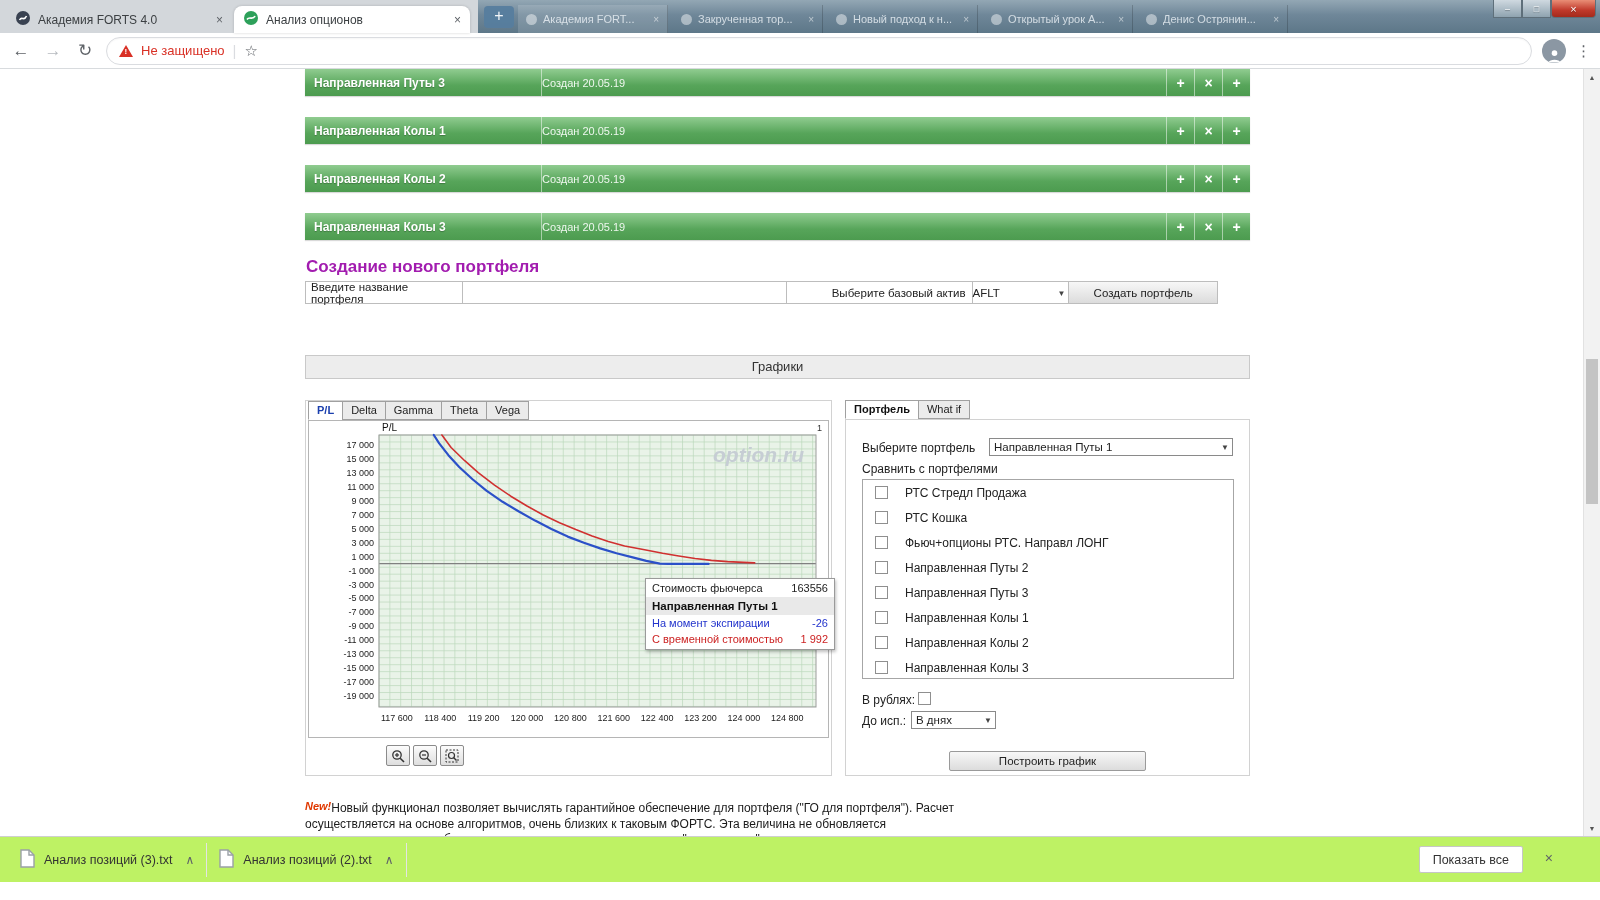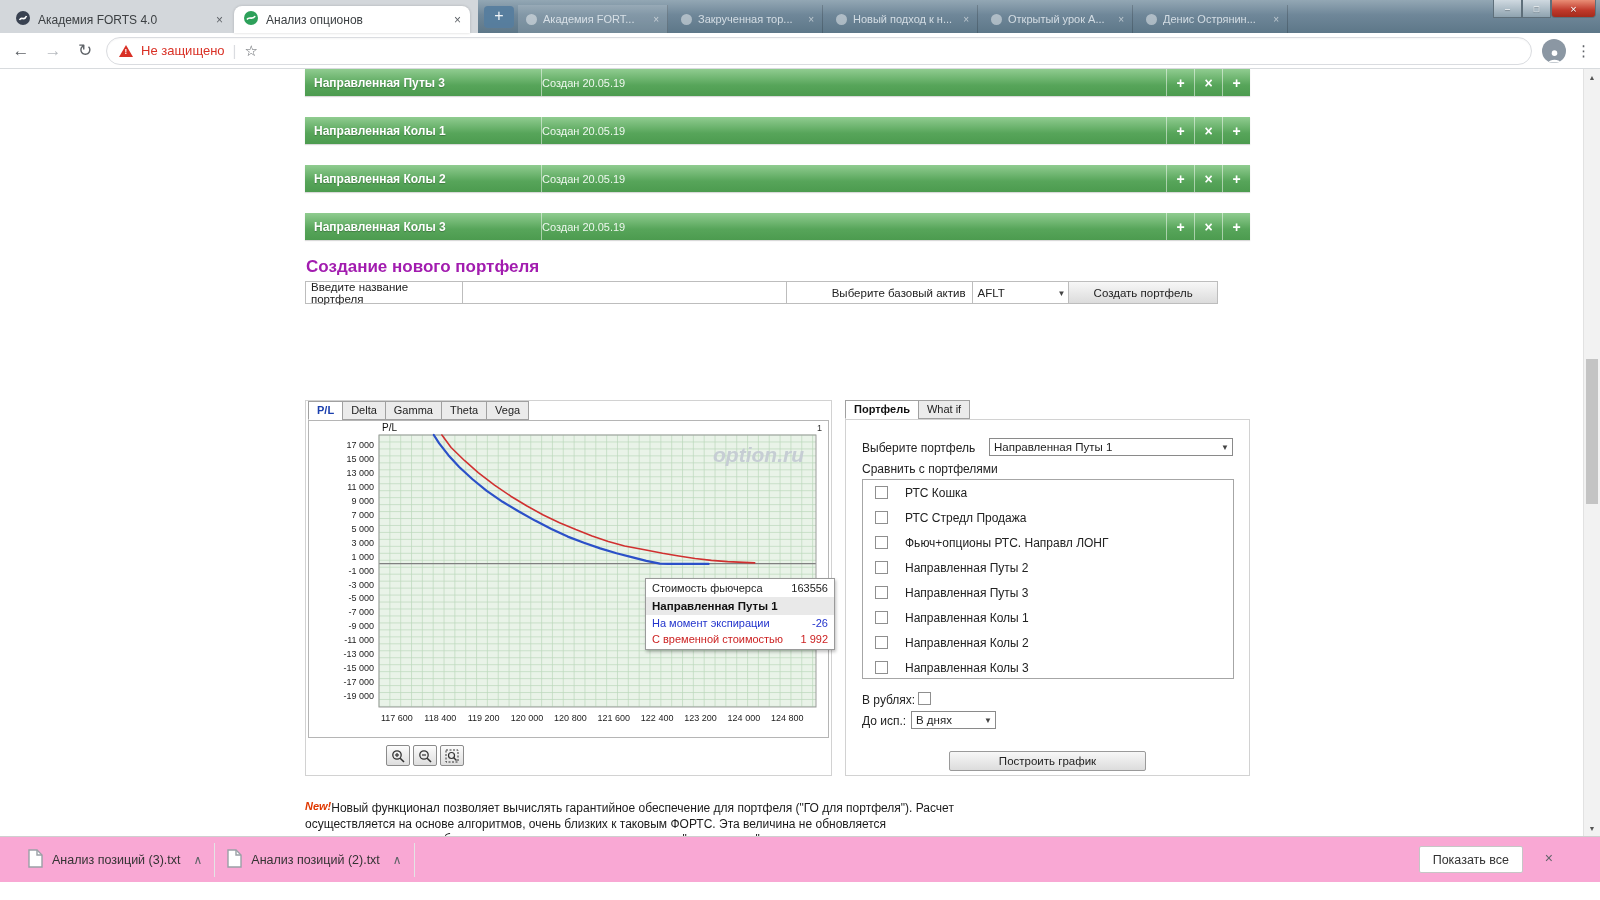--- a/index.html
+++ b/index.html
@@ -48,21 +48,21 @@
 .pb-created{flex:1;font-size:11px;color:#eef7ee;border-left:1px solid rgba(255,255,255,.5);height:100%;display:flex;align-items:center}
 .pb-ic{width:28px;height:100%;display:flex;align-items:center;justify-content:center;border-left:1px solid rgba(255,255,255,.5);font-size:14px;font-weight:bold}
 
 #new-portfolio-heading{position:absolute;left:306px;top:188px;font-size:17px;font-weight:bold;color:#a21caf}
 #new-portfolio-form{position:absolute;left:305px;top:212px;width:913px;height:23px;border:1px solid #bdbdbd;display:flex;background:#fff}
 .fcell{height:100%;display:flex;align-items:center;font-size:11.5px}
 .fc-label1{width:157px;padding-left:5px;border-right:1px solid #bdbdbd}
 .fc-input{width:325px;border-right:1px solid #bdbdbd}
 .fc-input input{width:100%;height:100%;border:none;outline:none;padding:0 4px;font-size:12px;font-family:"Liberation Sans",sans-serif}
 .fc-label2{width:186px;justify-content:flex-end;padding-right:6px;border-right:1px solid #bdbdbd}
-.fc-select{width:97px;border-right:1px solid #bdbdbd;position:relative;padding-left:5px}
+.fc-select{width:97px;border-right:1px solid #bdbdbd;position:relative;}
 .fc-button{width:148px}
 .fc-button .btn{width:100%;height:100%;background:linear-gradient(180deg,#f7f7f7,#dcdcdc);border:none;font-size:11.5px;color:#222;display:flex;align-items:center;justify-content:center}
 .sel-arrow{position:absolute;right:3px;top:50%;transform:translateY(-50%);font-size:8px;color:#444}
 
 #charts-header{position:absolute;left:305px;top:286px;width:945px;height:24px;background:#ededed;border:1px solid #c9c9c9;text-align:center;line-height:22px;font-size:13px;color:#333}
 
 
 #left-panel{position:absolute;left:305px;top:331px;width:527px;height:376px;border:1px solid #d2d2d2;background:#fff}
 .ctabs{position:absolute;left:2px;top:0;height:19px;display:flex}
 .ctab{font-size:11px;padding:2px 8px 0 8px;border:1px solid #a0a0a0;border-right:none;background:#ebebeb;color:#222;height:19px}
@@ -91,21 +91,21 @@
 #footer-note{position:absolute;left:305px;top:732px;width:658px;font-size:12px;line-height:1.3;color:#1b1b1b}
 #new-badge{color:#e03800;font-style:italic;font-weight:bold;font-size:11px;margin-right:0;position:relative;top:-2px}
 
 
 #scrollbar{position:absolute;right:0;top:0;width:17px;height:767px;background:#f2f2f2;border-left:1px solid #e2e2e2}
 .sb-arrow{height:16px;font-size:7px;color:#555;display:flex;align-items:center;justify-content:center}
 .sb-arrow.down{position:absolute;bottom:0;left:0;right:0}
 #sb-thumb{position:absolute;left:2px;right:2px;top:290px;height:145px;background:#c4c4c4}
 
 
-#downloads-bar{position:absolute;left:0;top:836px;width:100%;height:46px;background:#f9a8d4;border-top:1px solid #cfcfcf;display:flex;align-items:center;padding-left:16px}
+#downloads-bar{position:absolute;left:0;top:836px;width:100%;height:46px;background:#bef264;border-top:1px solid #cfcfcf;display:flex;align-items:center;padding-left:8px}
 .dl-chip{display:flex;align-items:center;height:34px;padding:0 12px;border-right:1px solid #e4e4e4;gap:9px}
 .dl-name{font-size:12.5px;color:#333;white-space:nowrap}
 .dl-caret{font-size:12px;color:#5f6368;margin-left:4px}
 #show-all{position:absolute;right:77px;top:9px;height:27px;padding:0 13px;border:1px solid #c6c6c6;border-radius:2px;background:#fff;font-size:12.5px;color:#333;display:flex;align-items:center}
 #dl-close{position:absolute;right:47px;top:13px;font-size:14px;color:#5f6368}
 </style>
 </head>
 <body>
 
 <div id="tabstrip">
@@ -224,20 +224,21 @@
     <div class="fcell fc-label2">Выберите базовый актив</div>
     <div class="fcell fc-select">
       <span>AFLT</span>
       <span class="sel-arrow">▼</span>
     </div>
     <div class="fcell fc-button">
         <div class="btn">Создать портфель</div>
       </div>
   </div>
 
+  <div id="charts-header">Графики</div>
 
   <div id="left-panel">
     <div class="ctabs">
       <div class="ctab active">P/L</div>
       <div class="ctab">Delta</div>
       <div class="ctab">Gamma</div>
       <div class="ctab">Theta</div>
       <div class="ctab">Vega</div>
     </div>
     <div id="chart-box">
@@ -412,25 +413,25 @@
       <span class="rp-label" style="left:16px;top:21px">Выберите портфель</span>
       <div class="rp-select" style="left:143px;top:18px;width:244px">
         <span>Направленная Путы 1</span>
         <span class="sel-arrow">▼</span>
       </div>
       <span class="rp-label" style="left:16px;top:42px">Сравнить с портфелями</span>
 
       <div id="compare-list">
         <div class="cl-row">
             <span class="cb"></span>
+            <span class="cl-label">РТС Стредл Продажа</span>
+          </div>
+        <div class="cl-row">
+            <span class="cb"></span>
             <span class="cl-label">РТС Кошка</span>
-          </div>
-        <div class="cl-row">
-            <span class="cb"></span>
-            <span class="cl-label">РТС Стредл Продажа</span>
           </div>
         <div class="cl-row">
             <span class="cb"></span>
             <span class="cl-label">Фьюч+опционы РТС. Направл ЛОНГ</span>
           </div>
         <div class="cl-row">
             <span class="cb"></span>
             <span class="cl-label">Направленная Путы 2</span>
           </div>
         <div class="cl-row">

